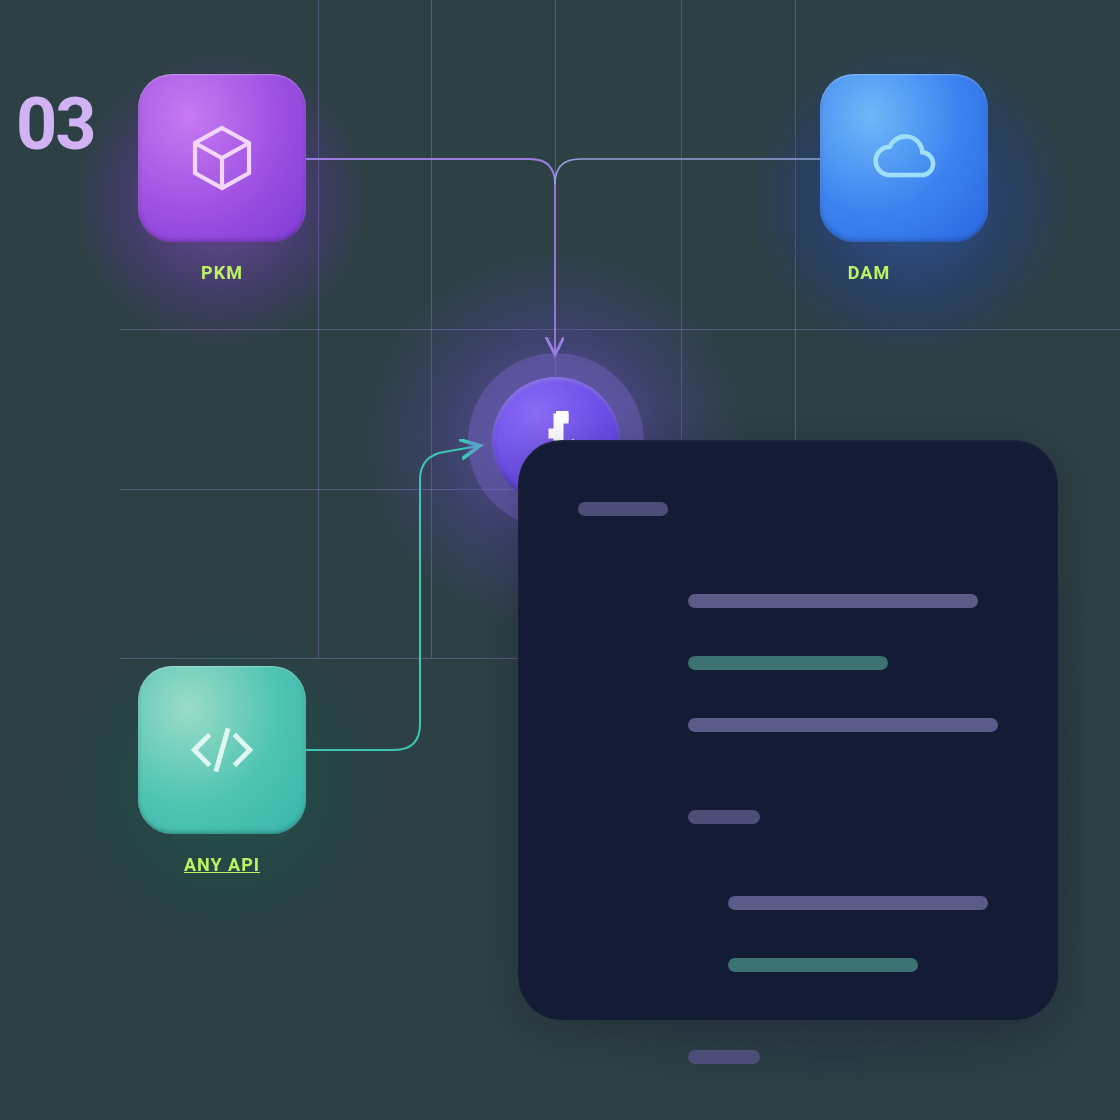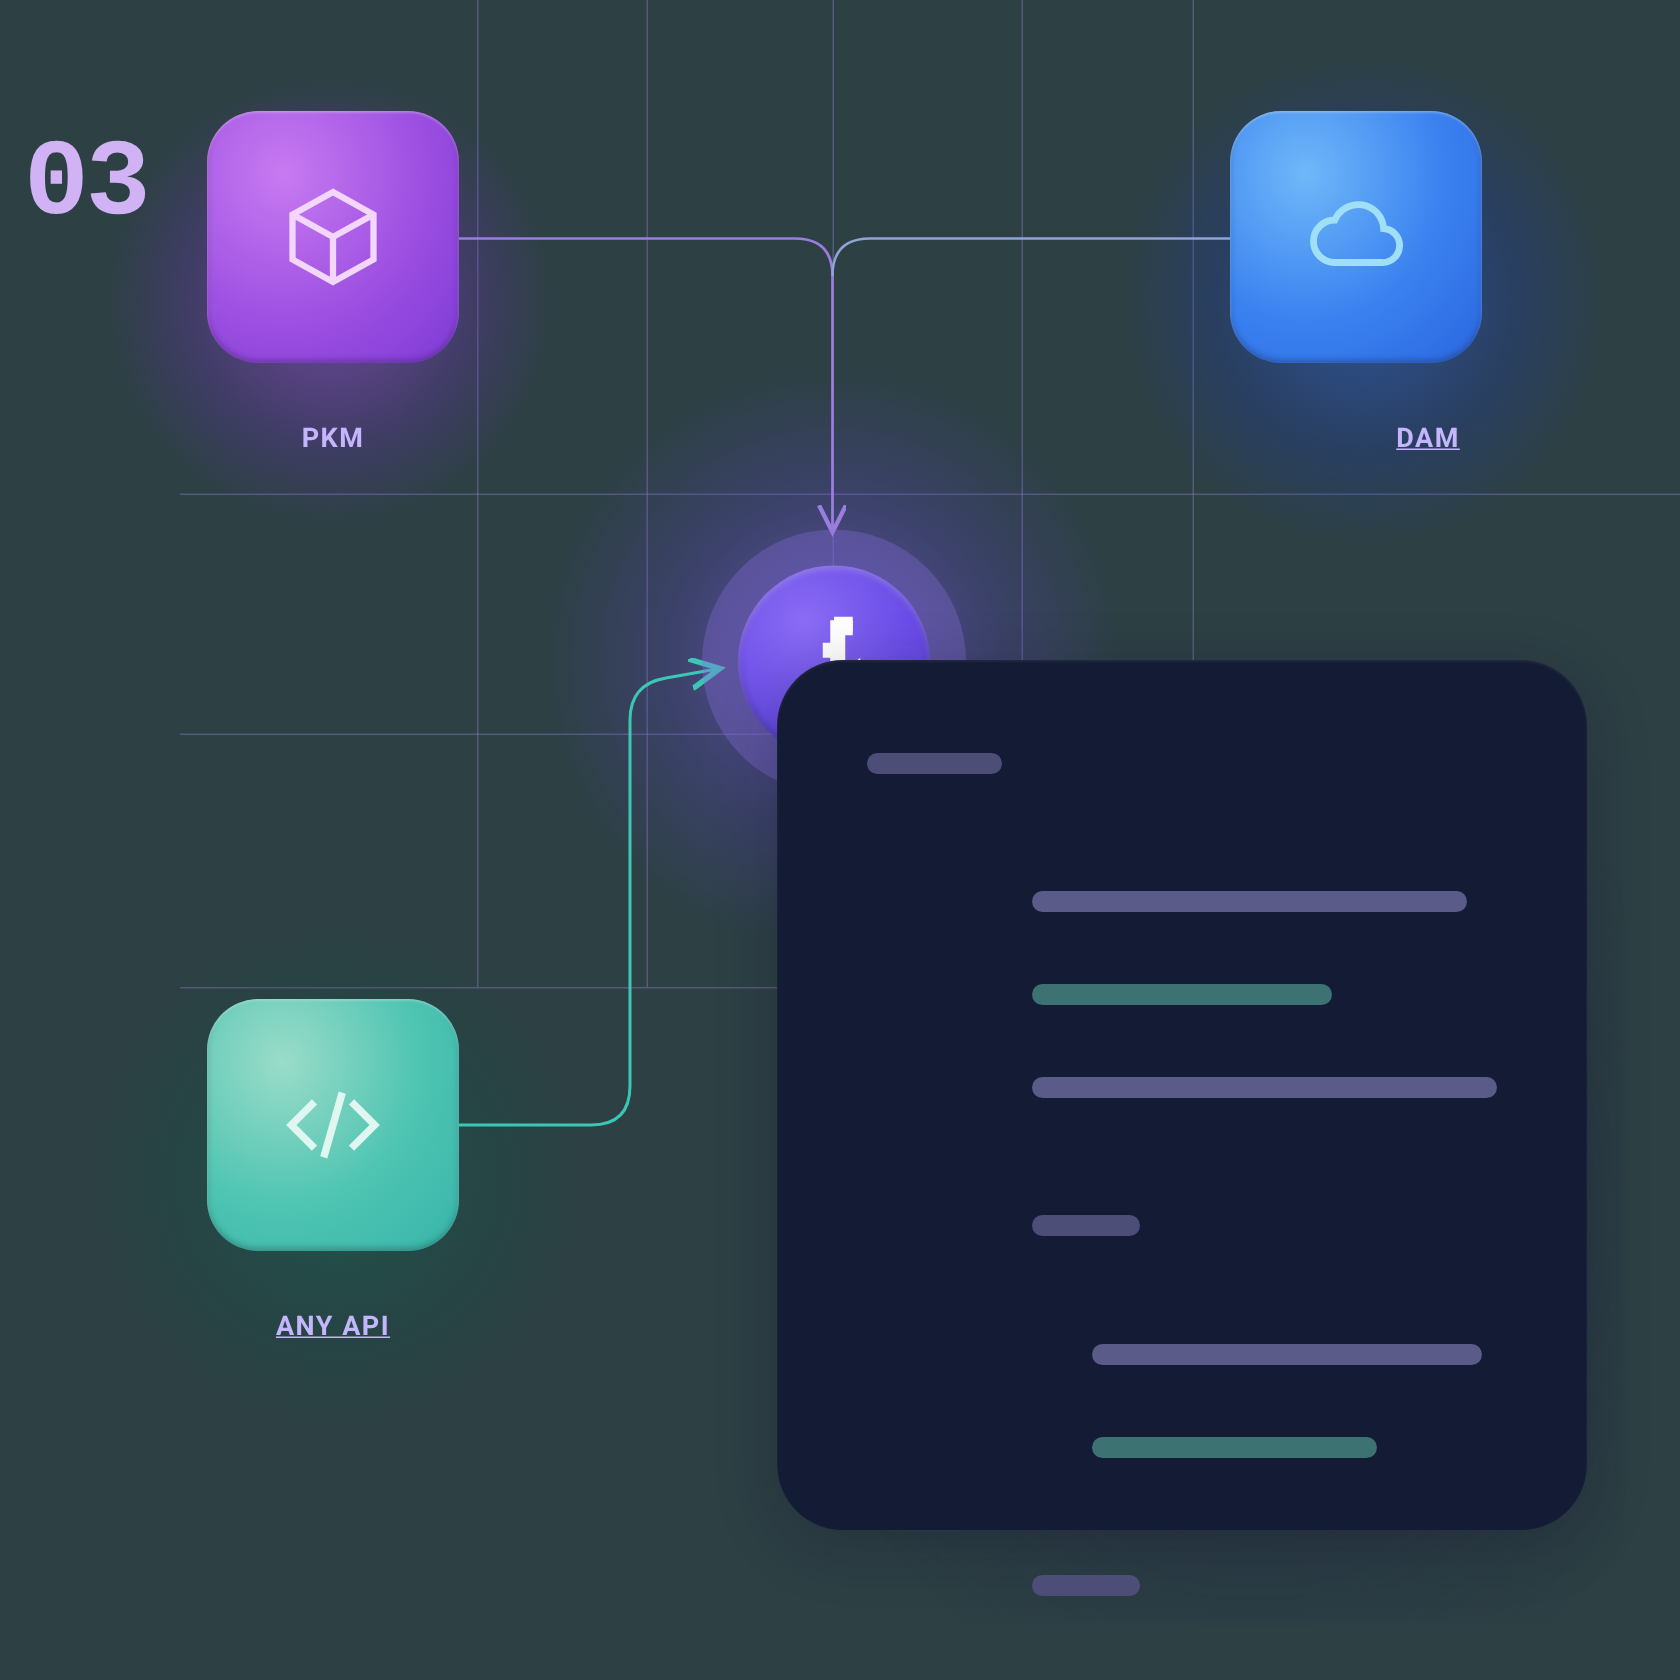--- a/index.html
+++ b/index.html
@@ -9,33 +9,32 @@
   
   .grid-line { position: absolute; background: rgba(140, 120, 190, 0.45); }
   .vline { width: 1px; }
   .hline { height: 1px; }
 
   
   .step-number {
     position: absolute; left: 16px; top: 82px;
     font-size: 72px; font-weight: 700; letter-spacing: -2px;
     color: #d1b3f5;
-    font-family: Liberation Mono, monospace;
   }
 
   
   .tile {
     position: absolute; width: 168px; height: 168px;
     border-radius: 34px;
     display: flex; align-items: center; justify-content: center;
     box-shadow: inset 0 1px 2px rgba(255,255,255,0.35), inset 0 -2px 4px rgba(0,0,0,0.25);
   }
   .tile-label {
     position: absolute; left: 50%; transform: translateX(-50%);
-    font-size: 18px; font-weight: 700; color: #c4b5fd; letter-spacing: 1px; margin-top: 20px;
+    font-size: 18px; font-weight: 700; color: #bef264; letter-spacing: 1px;
   }
 
   .tile-pkm {
     left: 138px; top: 74px;
     background: radial-gradient(ellipse at 30% 25%, #c77af0 0%, #9a4de0 60%, #7d3bd6 100%);
   }
   .glow-pkm {
     position: absolute; left: 70px; top: 50px; width: 300px; height: 300px;
     background: radial-gradient(circle, rgba(165,80,230,0.55) 0%, rgba(120,50,200,0.25) 45%, rgba(80,50,140,0) 70%);
     border-radius: 50%;
@@ -152,21 +151,21 @@
       <path d="M12 12 L12 22"></path>
     </svg>
   </div>
   <div class="tile-label" style="left:222px; top:262px;">PKM</div>
 
   <div class="tile tile-dam">
     <svg width="68" height="68" viewBox="0 0 24 24" fill="none" stroke="#9fe0f7" stroke-width="1.6">
       <path d="M7 18a5 5 0 0 1 0-10 6 6 0 0 1 11.5 2A4 4 0 0 1 18 18Z"></path>
     </svg>
   </div>
-  <div class="tile-label" style="left:952px; top:262px;text-decoration:underline;">DAM</div>
+  <div class="tile-label" style="left:869px; top:262px;">DAM</div>
 
   <div class="tile tile-api">
     <svg width="74" height="74" viewBox="0 0 24 24" fill="none" stroke="#dff7f0" stroke-width="1.6">
       <path d="M8 7 L3 12 L8 17"></path>
       <path d="M16 7 L21 12 L16 17"></path>
       <path d="M14 5 L10 19"></path>
     </svg>
   </div>
   <div class="tile-label" style="left:222px; top:854px;text-decoration:underline;">ANY API</div>
 

